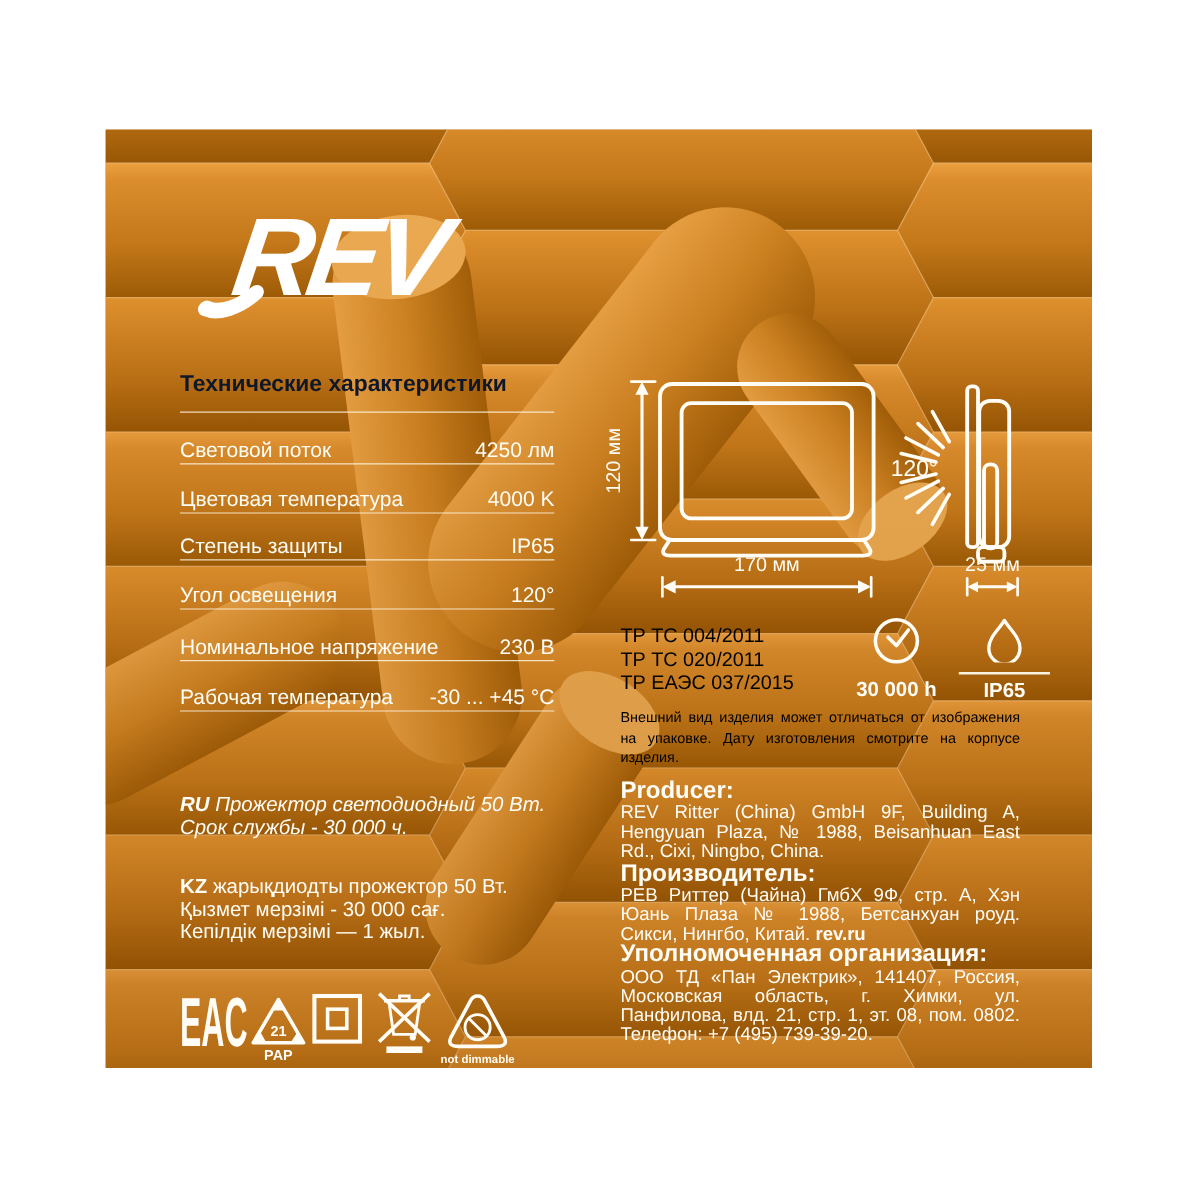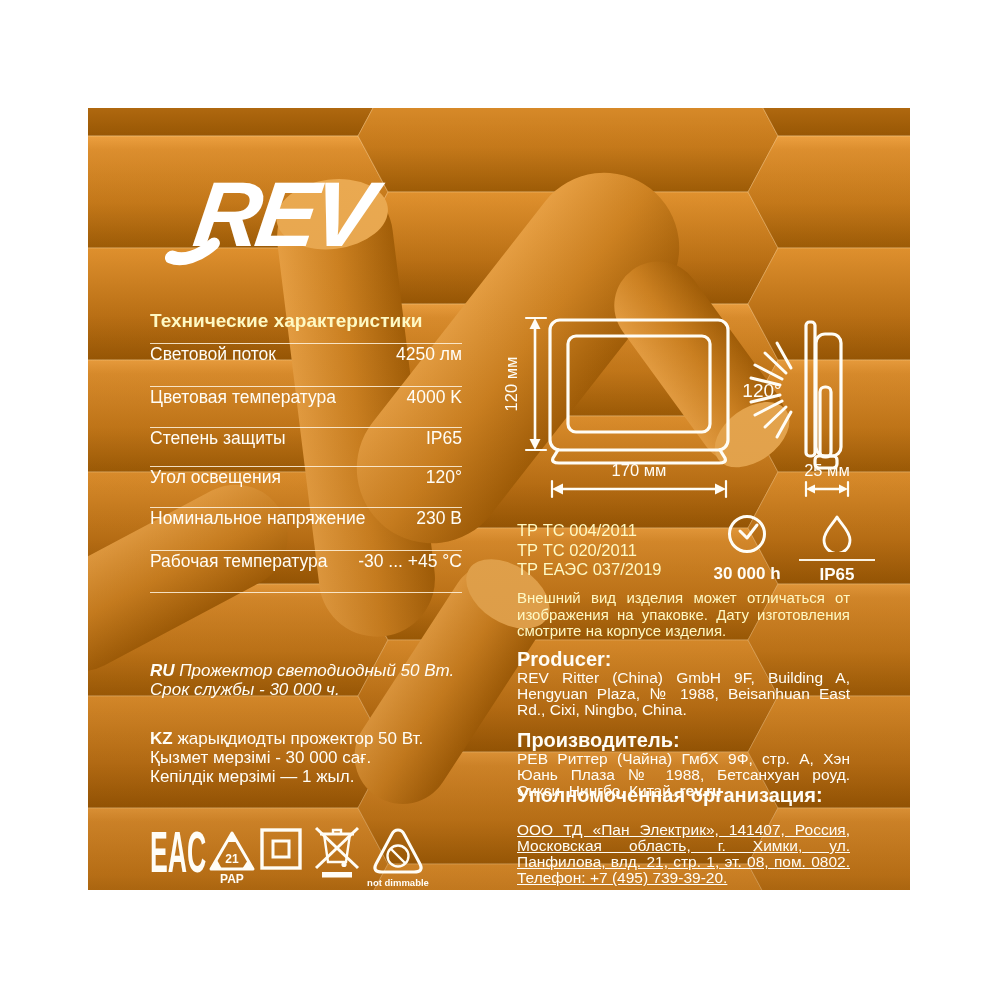--- a/index.html
+++ b/index.html
@@ -3,42 +3,42 @@
 <meta charset="utf-8">
 <style>
   html,body{margin:0;padding:0;background:#ffffff;width:1000px;height:1000px;
     font-family:"Liberation Sans",sans-serif;}
   .panel{position:absolute;left:88px;top:108px;width:822px;height:782px;
     background:#b96d10;overflow:hidden;}
   .bg{position:absolute;left:0;top:0;}
   .abs{position:absolute;}
   
   .logo{left:70px;top:46px;width:235px;height:118px;}
-  .spec-title{left:62px;top:202px;width:330px;font-size:19px;font-weight:bold;color:#fef9c3;}
+  .spec-title{left:62px;top:202px;width:330px;font-size:19px;font-weight:bold;color:#0f172a;}
   .spec-table{left:62px;top:235px;width:312px;border-top:1.5px solid rgba(255,244,224,.85);}
-  .spec-row{display:flex;justify-content:space-between;align-items:flex-start;
+  .spec-row{display:flex;justify-content:space-between;align-items:flex-end;
     border-bottom:1.5px solid rgba(255,244,224,.85);font-size:17.5px;color:#FFFDF6;}
   .spec-row .v{white-space:nowrap;}
   .txtblock{font-size:17px;line-height:19px;color:#FFFDF6;}
   .ru-block{left:62px;top:553px;width:330px;font-style:italic;}
   .kz-block{left:62px;top:621px;width:330px;}
   
-  .certs{left:429px;top:413px;width:190px;font-size:16.5px;line-height:19.5px;color:#fef9c3;}
+  .certs{left:429px;top:413px;width:190px;font-size:16.5px;line-height:19.5px;color:#000000;}
   .iconcol{top:404px;width:92px;text-align:center;color:#FFFDF6;}
   .iconcol .cap{font-size:17px;font-weight:bold;margin-top:4px;}
   .drop-line{height:0;border-top:2px solid rgba(255,250,238,.95);margin:3px 8px 0 8px;}
-  .notice{left:429px;top:482px;width:333px;font-size:15px;line-height:16.5px;
-    text-align:justify;color:#fef9c3;}
+  .notice{left:429px;top:482px;width:333px;font-size:12px;line-height:16.5px;
+    text-align:justify;color:#000000;}
   .rcol{left:429px;width:333px;color:#FFFDF6;font-size:15.5px;line-height:16px;}
   .rcol h4{margin:0 0 2px 0;font-size:20px;line-height:17px;font-weight:bold;}
   .rcol p{margin:0;text-align:justify;}
   .producer-en{top:543px;}
-  .producer-ru{top:612px;margin-top:12px;}
+  .producer-ru{top:612px;}
   .authorized{top:679px;}
-  .authorized p{margin-top:18px;text-decoration:underline;}
+  .authorized p{margin-top:3px;}
   .diagram{left:415px;top:195px;width:370px;height:215px;}
   .footer-icons{left:60px;top:712px;width:300px;height:70px;}
   svg text{font-family:"Liberation Sans",sans-serif;}
 </style>
 </head>
 <body>
 
 <div class="panel">
 
   <svg class="bg" id="bg-svg" width="822" height="782" viewBox="0 0 822 782">
@@ -214,21 +214,21 @@
       <text x="14" y="81" font-size="16.5" text-anchor="middle" transform="rotate(-90 14 81)">120 мм</text>
       <text x="136" y="173" font-size="16.5" text-anchor="middle">170 мм</text>
       <text x="259" y="94" font-size="19" text-anchor="middle">120°</text>
       <text x="324" y="173" font-size="16.5" text-anchor="middle">25 мм</text>
     </g>
   </svg>
 
   <div class="abs certs">
     <div>ТР ТС 004/2011</div>
     <div>ТР ТС 020/2011</div>
-    <div>ТР ЕАЭС 037/2019</div>
+    <div>ТР ЕАЭС 037/2015</div>
   </div>
 
   <div class="abs iconcol" style="left:613px;">
     <svg width="46" height="44" viewBox="-23 -22 46 44">
       <circle cx="0" cy="0" r="17.5" fill="none" stroke="#FFFDF6" stroke-width="3"></circle>
       <path d="M-7,-3 L0,4 L10,-9" fill="none" stroke="#FFFDF6" stroke-width="3" stroke-linecap="round" stroke-linejoin="round"></path>
     </svg>
     <div class="cap">30 000 h</div>
   </div>
 

